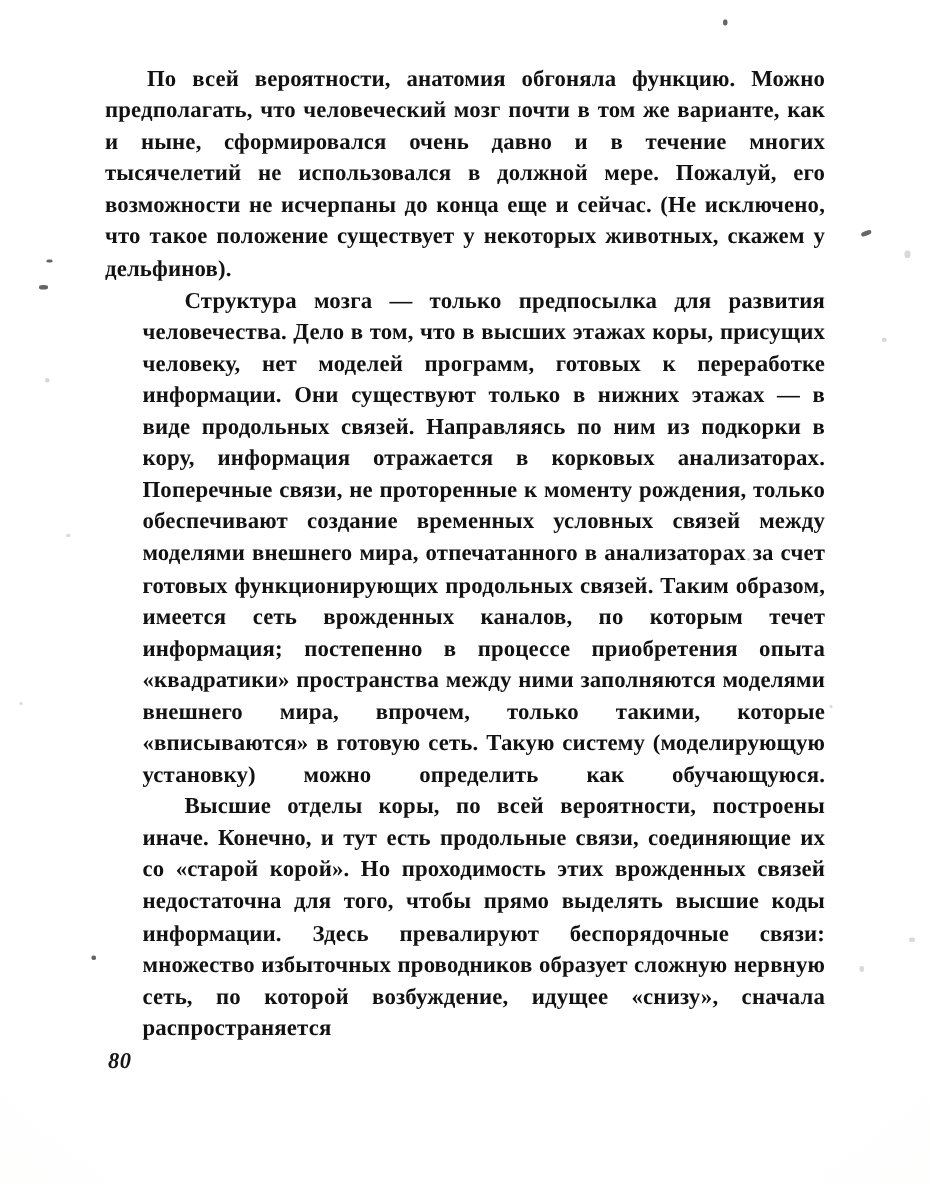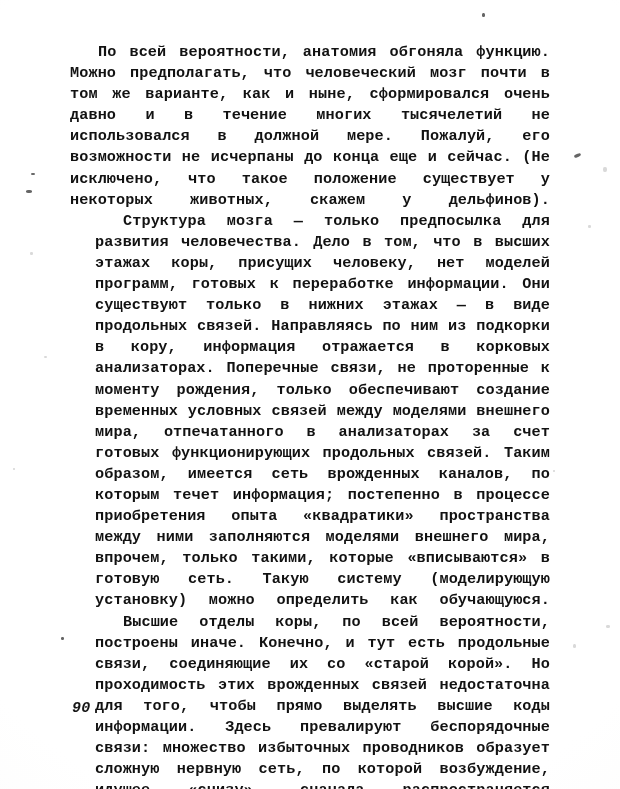--- a/index.html
+++ b/index.html
@@ -6,21 +6,21 @@
     margin: 0;
     padding: 0;
     background: #ffffff;
   }
   .page {
     position: relative;
     width: 620px;
     height: 789px;
     background: #fdfdfd;
     overflow: hidden;
-    font-family: Liberation Mono, monospace;
+    font-family: Liberation Serif, serif;
   }
 
   
   .paper-tone {
     position: absolute;
     inset: 0;
     background:
       radial-gradient(ellipse 130% 110% at 50% 45%, #ffffff 55%, #fbfbfa 80%, #f5f5f3 100%);
     pointer-events: none;
   }
@@ -96,14 +96,14 @@
   <div class="speck faint" style="left:606px; top:625px; width:4px; height:3px;"></div>
   <div class="speck faint" style="left:553px; top:470px; width:2px; height:2px;"></div>
   <div class="speck faint" style="left:498px; top:372px; width:2px; height:2px;"></div>
 
   <div class="text-block">
     <p class="para last-loose">По всей вероятности, анатомия обгоняла функцию. Можно предполагать, что человеческий мозг почти в том же варианте, как и ныне, сформировался очень давно и в течение многих тысячелетий не использовался в должной мере. Пожалуй, его возможности не исчерпаны до конца еще и сейчас. (Не исключено, что такое положение существует у некоторых животных, скажем у дельфинов).</p>
     <p class="para last-loose">Структура мозга — только предпосылка для развития человечества. Дело в том, что в высших этажах коры, присущих человеку, нет моделей программ, готовых к переработке информации. Они существуют только в нижних этажах — в виде продольных связей. Направляясь по ним из подкорки в кору, информация отражается в корковых анализаторах. Поперечные связи, не проторенные к моменту рождения, только обеспечивают создание временных условных связей между моделями внешнего мира, отпечатанного в анализаторах за счет готовых функционирующих продольных связей. Таким образом, имеется сеть врожденных каналов, по которым течет информация; постепенно в процессе приобретения опыта «квадратики» пространства между ними заполняются моделями внешнего мира, впрочем, только такими, которые «вписываются» в готовую сеть. Такую систему (моделирующую установку) можно определить как обучающуюся.</p>
     <p class="para last-loose">Высшие отделы коры, по всей вероятности, построены иначе. Конечно, и тут есть продольные связи, соединяющие их со «старой корой». Но проходимость этих врожденных связей недостаточна для того, чтобы прямо выделять высшие коды информации. Здесь превалируют беспорядочные связи: множество избыточных проводников образует сложную нервную сеть, по которой возбуждение, идущее «снизу», сначала распространяется</p>
   </div>
 
-  <div class="folio">90</div>
+  <div class="folio">80</div>
 </div>
 
 </body></html>

